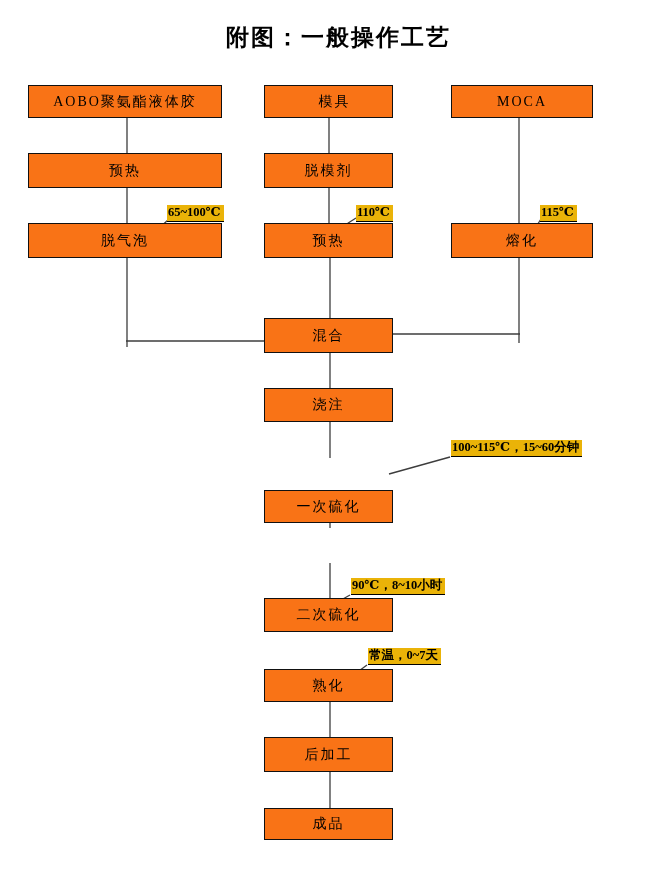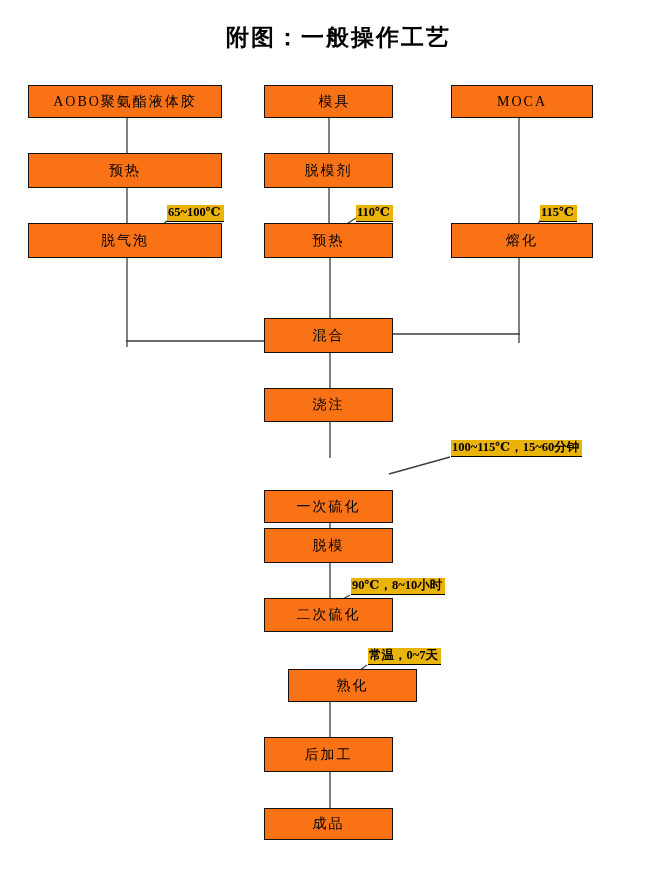--- a/index.html
+++ b/index.html
@@ -98,23 +98,22 @@
   <div class="node" style="left:264px; top:85px;  width:129px; height:33px;padding-left:12px;">模具</div>
   <div class="node" style="left:264px; top:153px; width:129px; height:35px;">脱模剂</div>
   <div class="node" style="left:264px; top:223px; width:129px; height:35px;">预热</div>
 
   <div class="node" style="left:451px; top:85px;  width:142px; height:33px;">MOCA</div>
   <div class="node" style="left:451px; top:223px; width:142px; height:35px;">熔化</div>
 
   <div class="node" style="left:264px; top:318px; width:129px; height:35px;">混合</div>
   <div class="node" style="left:264px; top:388px; width:129px; height:34px;">浇注</div>
   <div class="node" style="left:264px; top:458px; width:129px; height:33px;margin-top:32px;">一次硫化</div>
-  <div class="node" style="left:264px; top:528px; width:129px; height:35px;">脱模</div>
   <div class="node" style="left:264px; top:598px; width:129px; height:34px;">二次硫化</div>
-  <div class="node" style="left:264px; top:669px; width:129px; height:33px;margin-left:24px;">熟化</div>
+  <div class="node" style="left:264px; top:669px; width:129px; height:33px;">熟化</div>
   <div class="node" style="left:264px; top:737px; width:129px; height:35px;">后加工</div>
   <div class="node" style="left:264px; top:808px; width:129px; height:32px;">成品</div>
 
   <div class="annot" style="left:167px; top:205px;">65~100℃</div>
   <div class="annot" style="left:356px; top:205px;">110℃</div>
   <div class="annot" style="left:540px; top:205px;">115℃</div>
   <div class="annot" style="left:451px; top:440px;">100~115℃，15~60分钟</div>
   <div class="annot" style="left:351px; top:578px;">90℃，8~10小时</div>
   <div class="annot" style="left:368px; top:648px;">常温，0~7天</div>
 

